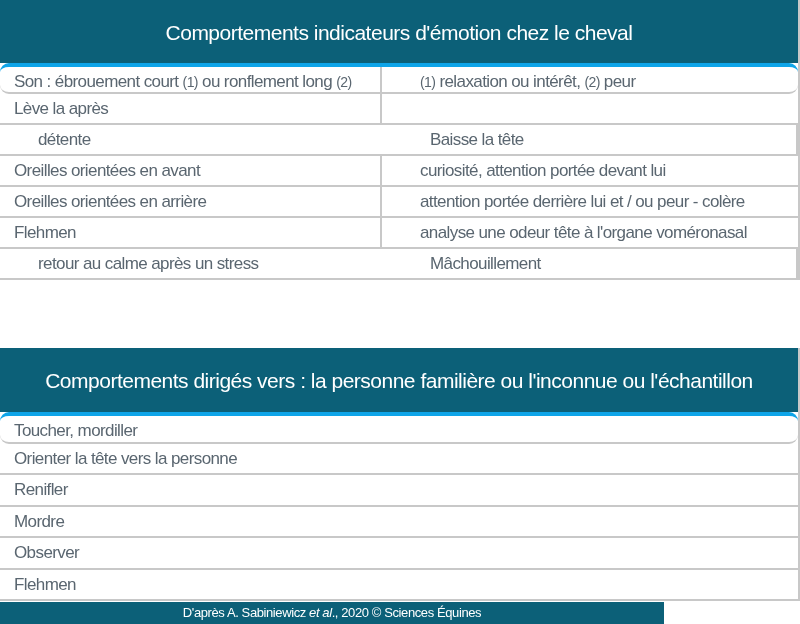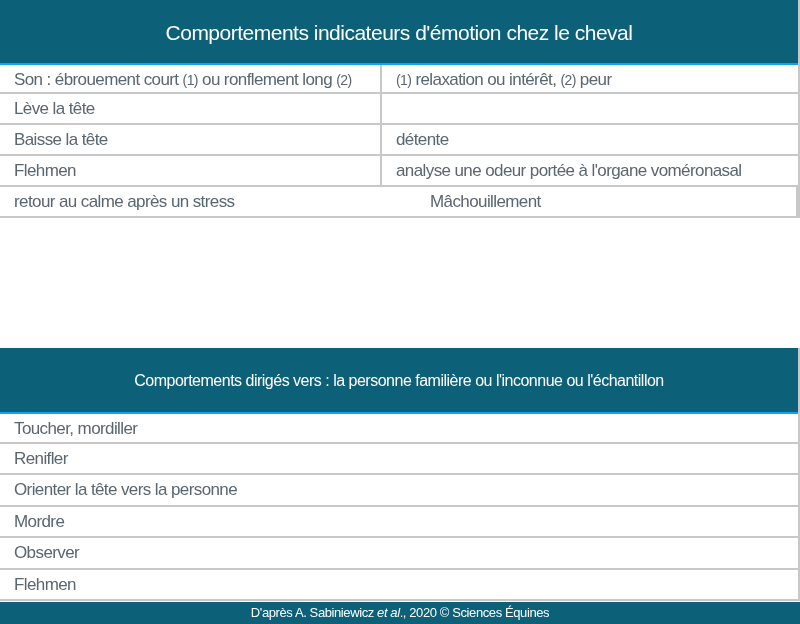--- a/index.html
+++ b/index.html
@@ -3,71 +3,79 @@
   <meta charset="utf-8">
   <style>
     html, body { margin: 0; padding: 0; background: #ffffff; }
     body { width: 800px; height: 624px; position: relative; overflow: hidden;
       font-family: "Liberation Sans", "DejaVu Sans", sans-serif; color: #5a6670; }
     .table1 { position: absolute; left: 0; top: 0; width: 798px; border-right: 2px solid #c8c8c8; }
     .hdr { background: #0c6078; color: #ffffff; text-align: center;
       font-family: "Liberation Sans", sans-serif; letter-spacing: -0.5px; }
     .hdr1 { height: 63px; line-height: 65px; font-size: 21px; }
     .row { display: flex; height: 31px; border-bottom: 2px solid #c8c8c8; box-sizing: border-box; }
-    .row.first { border-top: 2px solid #0ea5e9; }
+    .row.first { border-top: 4px solid #0ea5e9; border-radius: 9px; }
     .cell { font-size: 17px; line-height: 30px; padding-left: 14px; white-space: nowrap;
       letter-spacing: -0.6px; color: #5a6670; box-sizing: border-box; }
     .c1 { width: 382px; border-right: 2px solid #c8c8c8; }
-    .c2 { flex: 1; padding-left: 14px; }
+    .c2 { flex: 1; padding-left: 14px; margin-left: 24px; }
     .sm { font-size: 14px; }
     .table2 { position: absolute; left: 0; top: 348px; width: 798px; border-right: 2px solid #c8c8c8; }
-    .hdr2 { height: 64px; line-height: 66px; font-size: 16px; }
+    .hdr2 { height: 64px; line-height: 66px; font-size: 21px; }
     .row2 { height: 31.5px; border-bottom: 2px solid #c8c8c8; box-sizing: border-box; }
     .row2 .cell { line-height: 30px; }
-    .footer { position: absolute; left: 0; top: 602px; width: 800px; height: 22px;
+    .footer { position: absolute; left: 0; top: 602px; width: 664px; height: 22px;
       background: #0c6078; color: #ffffff; text-align: center; font-size: 13px; line-height: 22px;
       letter-spacing: -0.4px; }
     .footer i { font-style: italic; }
   </style>
 </head>
 <body>
 
 <div class="table1">
   <div class="hdr hdr1">Comportements indicateurs d'émotion chez le cheval</div>
   <div class="row first">
     <div class="cell c1"><span>Son : ébrouement court </span><span class="sm">(1)</span><span> ou ronflement long </span><span class="sm">(2)</span></div>
     <div class="cell c2"><span class="sm">(1)</span><span> relaxation ou intérêt, </span><span class="sm">(2)</span><span> peur</span></div>
   </div>
   <div class="row">
-    <div class="cell c1">Lève la tête</div>
+    <div class="cell c1">Lève la après</div>
   </div>
   <div class="row">
+    <div class="cell c2">détente</div>
     <div class="cell c1">Baisse la tête</div>
-    <div class="cell c2">détente</div>
+  </div>
+  <div class="row">
+    <div class="cell c1">Oreilles orientées en avant</div>
+    <div class="cell c2">curiosité, attention portée devant lui</div>
+  </div>
+  <div class="row">
+    <div class="cell c1">Oreilles orientées en arrière</div>
+    <div class="cell c2">attention portée derrière lui et / ou peur - colère</div>
   </div>
   <div class="row">
     <div class="cell c1">Flehmen</div>
-    <div class="cell c2">analyse une odeur portée à l'organe voméronasal</div>
+    <div class="cell c2">analyse une odeur tête à l'organe voméronasal</div>
   </div>
   <div class="row">
     <div class="cell c2">retour au calme après un stress</div>
     <div class="cell c1">Mâchouillement</div>
   </div>
 </div>
 
 <div class="table2">
   <div class="hdr hdr2">Comportements dirigés vers : la personne familière ou l'inconnue ou l'échantillon</div>
   <div class="row row2 first">
     <div class="cell">Toucher, mordiller</div>
   </div>
   <div class="row row2">
-    <div class="cell">Renifler</div>
+    <div class="cell">Orienter la tête vers la personne</div>
   </div>
   <div class="row row2">
-    <div class="cell">Orienter la tête vers la personne</div>
+    <div class="cell">Renifler</div>
   </div>
   <div class="row row2">
     <div class="cell">Mordre</div>
   </div>
   <div class="row row2">
     <div class="cell">Observer</div>
   </div>
   <div class="row row2">
     <div class="cell">Flehmen</div>
   </div>

